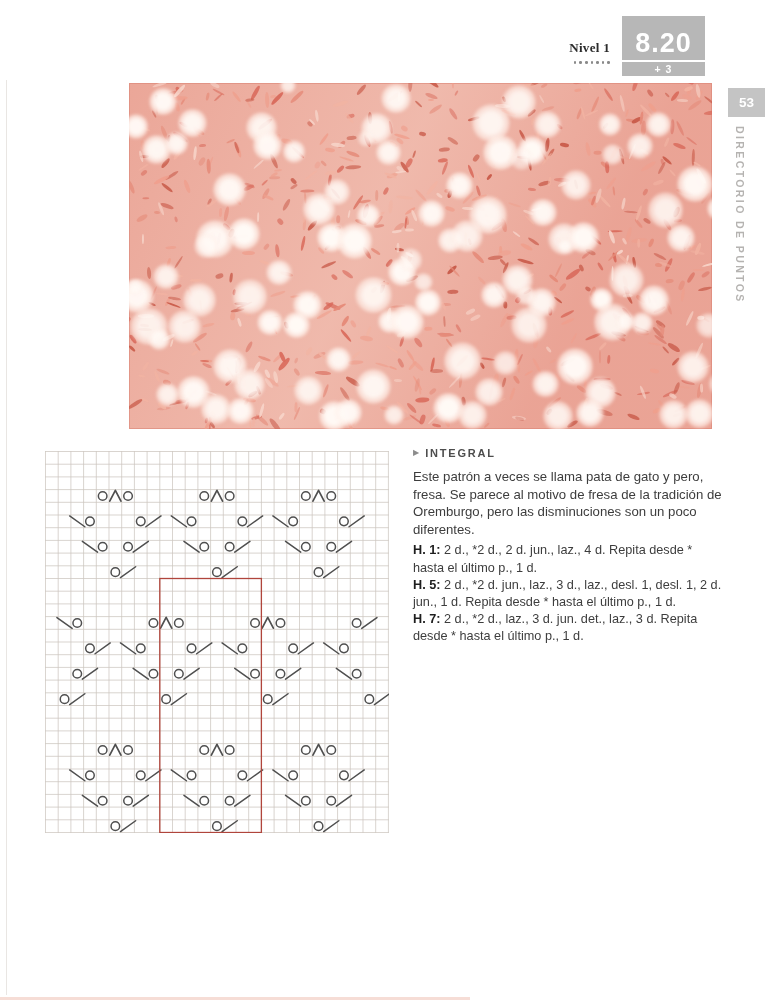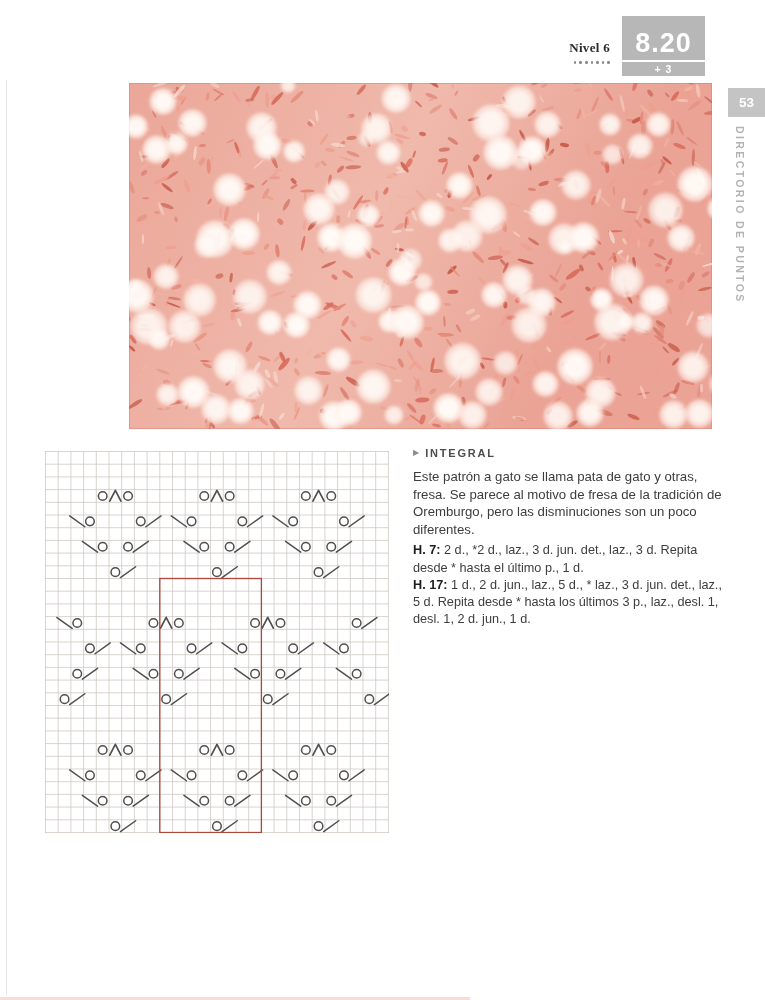--- a/index.html
+++ b/index.html
@@ -63,21 +63,21 @@
   .mrows b{color:#1e1e1e;}
 </style>
 </head>
 <body>
 
 <div class="page">
   <div class="scan-edge-left"></div>
   <div class="scan-edge-bottom"></div>
 
   <div class="level-wrap">
-    <div class="level-label">Nivel 6</div>
+    <div class="level-label">Nivel 1</div>
     <div class="level-dots" id="level-dots">
         <i></i>
         <i></i>
         <i></i>
         <i></i>
         <i></i>
         <i></i>
         <i></i>
       </div>
   </div>
@@ -1043,19 +1043,20 @@
         <circle cx="273.05" cy="374.65" r="4.3" fill="none" stroke="#4f4f4f" stroke-width="1.5"></circle>
         <line x1="278.15" y1="380.04999999999995" x2="293.35" y2="369.25" stroke="#4f4f4f" stroke-width="1.5" stroke-linecap="round"></line>
         <rect x="114.3" y="127" width="101.6" height="254" fill="none" stroke="#b0453c" stroke-width="1.3"></rect>
       </svg></div>
 
   <div class="content">
     <div class="tagrow">
       <span class="tag-arrow">▶</span>
       <span class="tag-text">INTEGRAL</span>
     </div>
-    <p class="para">Este patrón a gato se llama pata de gato y otras, fresa. Se parece al motivo de fresa de la tradición de Oremburgo, pero las disminuciones son un poco diferentes.</p>
+    <p class="para">Este patrón a veces se llama pata de gato y pero, fresa. Se parece al motivo de fresa de la tradición de Oremburgo, pero las disminuciones son un poco diferentes.</p>
     <div class="mrows" id="method-rows">
+        <p><b>H. 1:</b> 2 d., *2 d., 2 d. jun., laz., 4 d. Repita desde * hasta el último p., 1 d.</p>
+        <p><b>H. 5:</b> 2 d., *2 d. jun., laz., 3 d., laz., desl. 1, desl. 1, 2 d. jun., 1 d. Repita desde * hasta el último p., 1 d.</p>
         <p><b>H. 7:</b> 2 d., *2 d., laz., 3 d. jun. det., laz., 3 d. Repita desde * hasta el último p., 1 d.</p>
-        <p><b>H. 17:</b> 1 d., 2 d. jun., laz., 5 d., * laz., 3 d. jun. det., laz., 5 d. Repita desde * hasta los últimos 3 p., laz., desl. 1, desl. 1, 2 d. jun., 1 d.</p>
       </div>
   </div>
 </div>
 
 </body></html>

